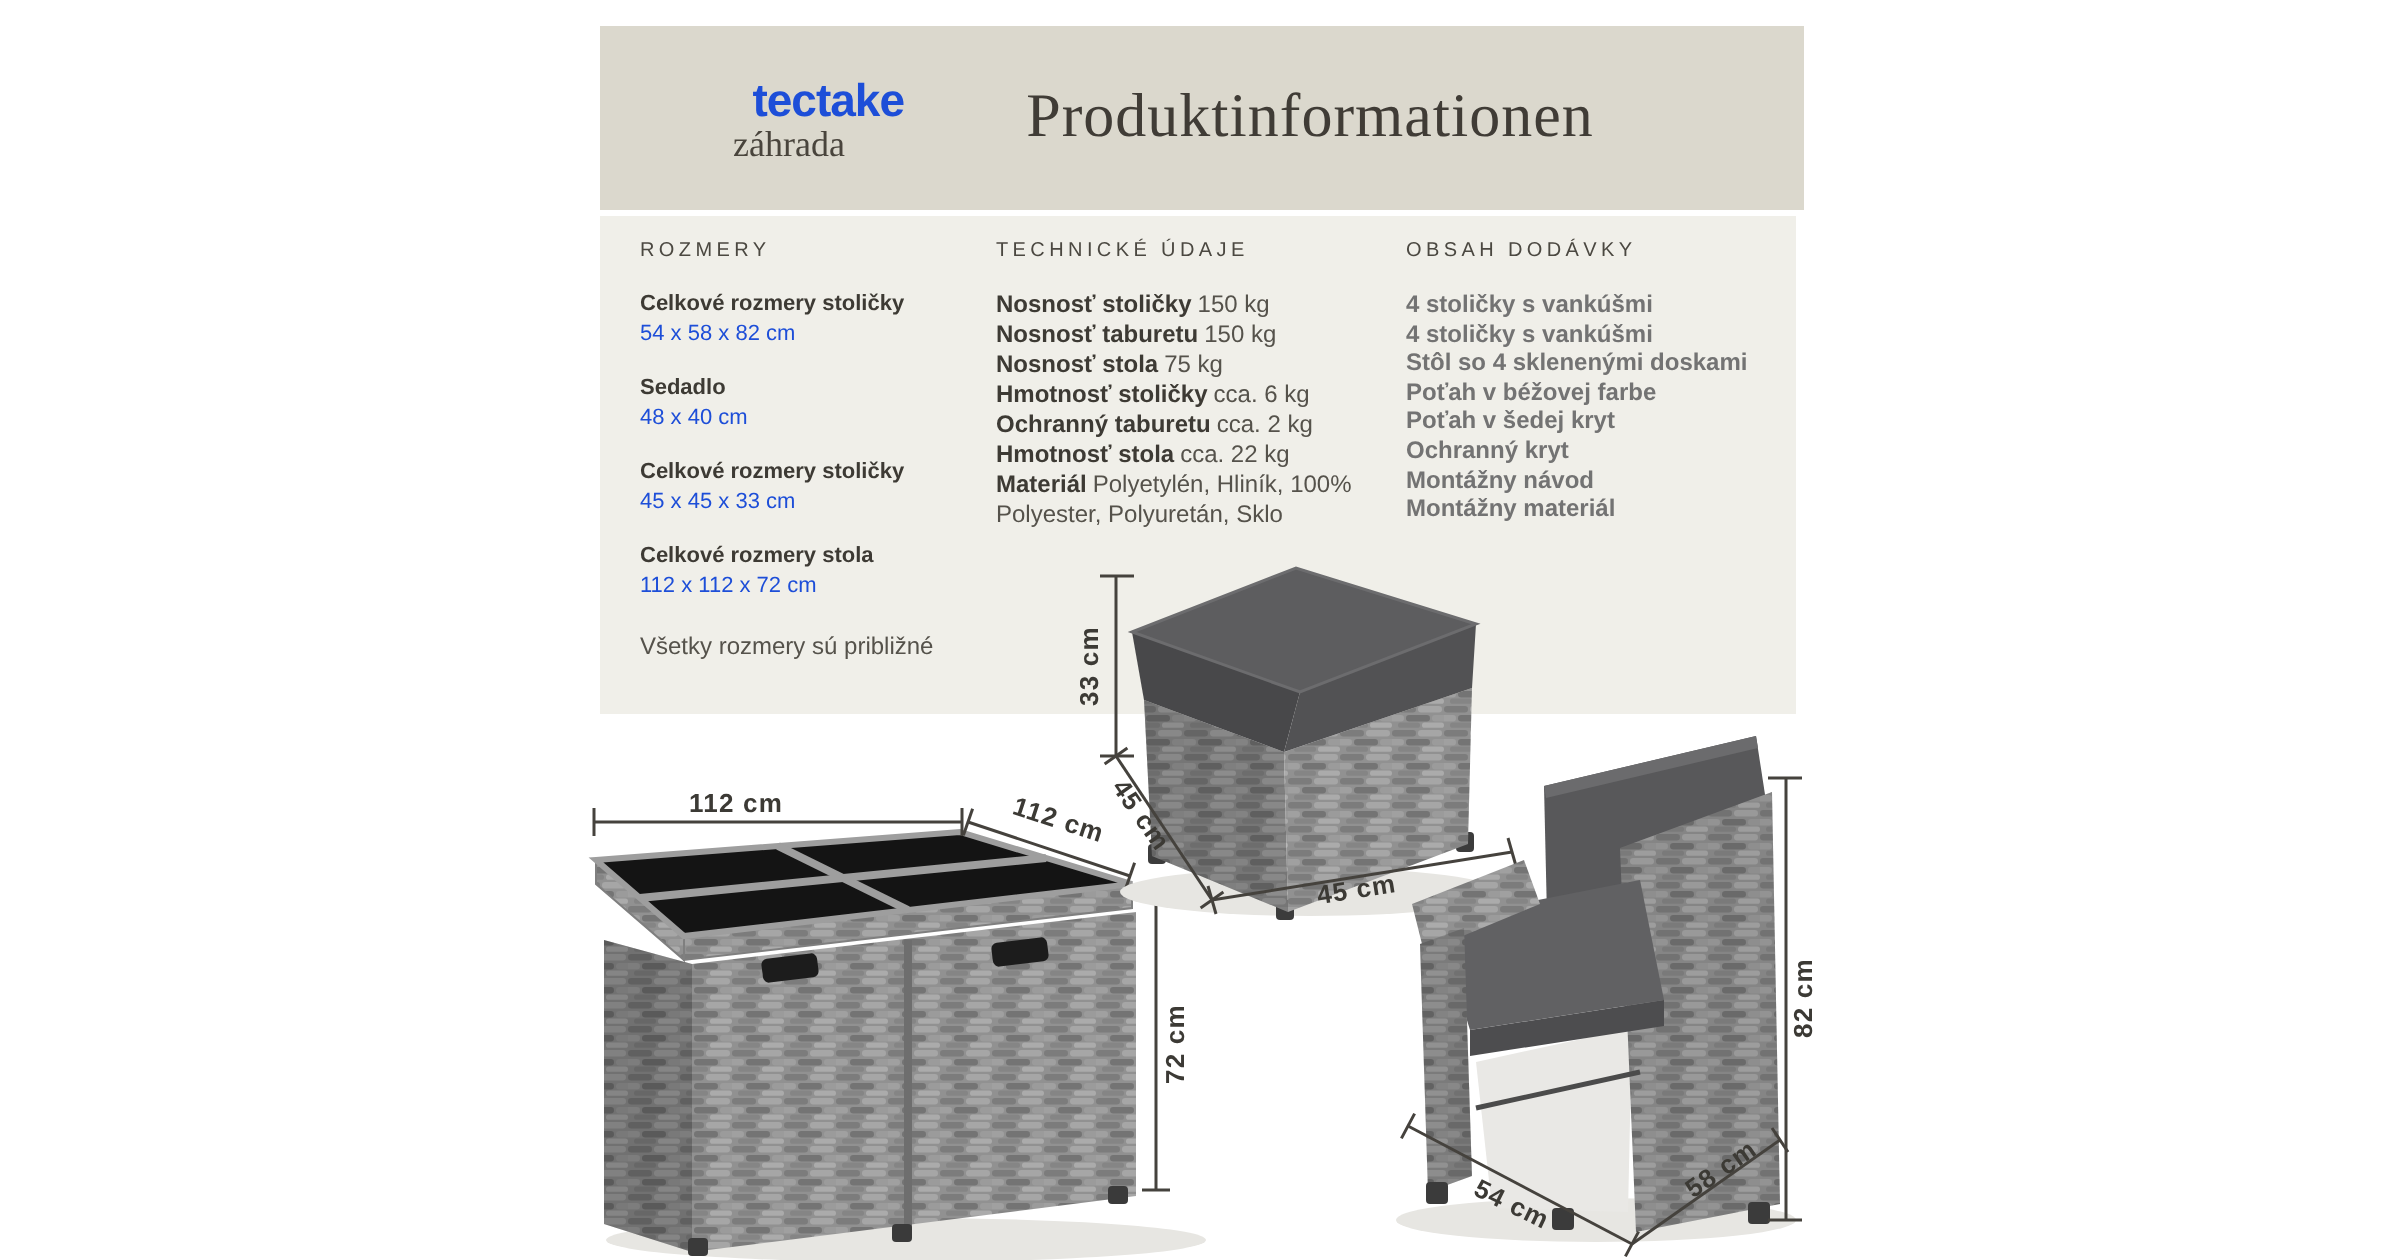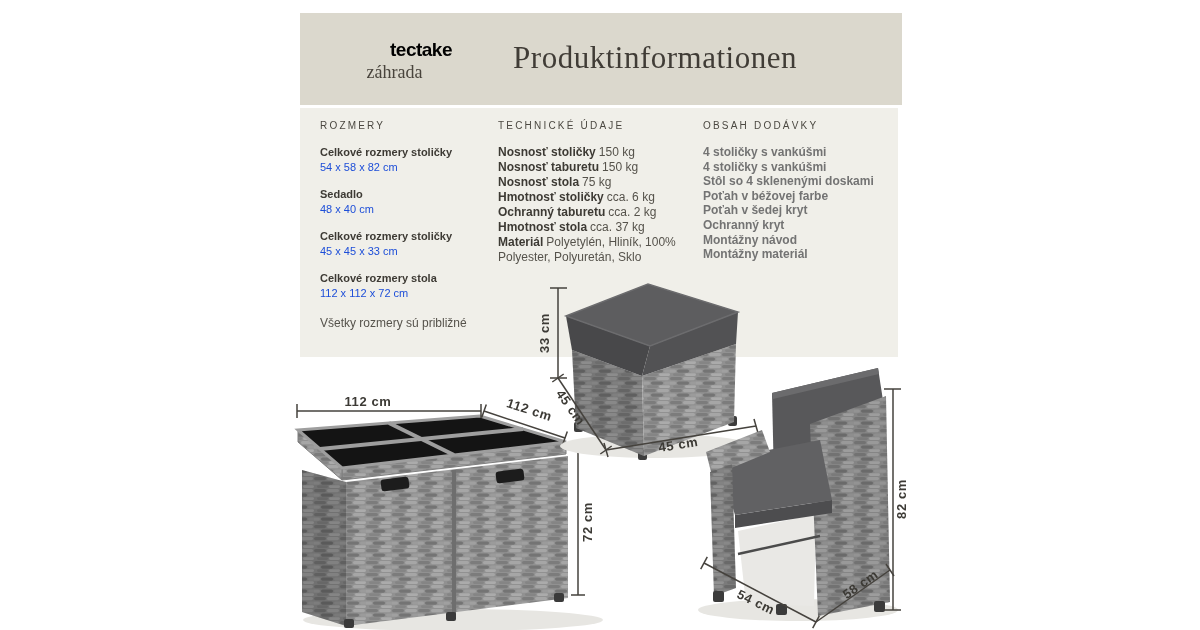--- a/index.html
+++ b/index.html
@@ -1,21 +1,21 @@
 <!DOCTYPE html>
 <html><head>
 <meta charset="utf-8">
 <style>
   html,body{margin:0;padding:0;background:#ffffff;}
   .canvas{position:relative;width:1200px;height:630px;background:#ffffff;overflow:hidden;
           font-family:"Liberation Sans",sans-serif;color:#3e3b35;}
   
   .hdr{position:absolute;left:300px;top:13px;width:602px;height:92px;background:#dbd8cd;}
   .logo{position:absolute;left:37px;top:22px;width:115px;}
-  .logo-main{font-weight:bold;font-size:19px;letter-spacing:-0.5px;color:#000000;line-height:30px;text-align:right;}
+  .logo-main{font-weight:bold;font-size:23px;letter-spacing:-0.5px;color:#1d4ed8;line-height:30px;text-align:right;}
   .logo-sub{font-family:"Liberation Serif",serif;font-size:18px;color:#49443c;text-align:center;margin-top:-3px;}
   .title{position:absolute;left:355px;top:27px;transform:translateX(-50%);margin:0;white-space:nowrap;
          font-family:"Liberation Serif",serif;font-weight:normal;font-size:31px;color:#403c36;letter-spacing:0.5px;}
   
   .panel{position:absolute;left:300px;top:108px;width:598px;height:249px;background:#f0efe9;}
   .col{position:absolute;top:12px;}
   .col h2{margin:0 0 14px 0;font-size:10px;font-weight:normal;letter-spacing:2.2px;color:#4b4841;}
   .col-rozmery{left:20px;width:172px;}
   .col-tech{left:198px;width:200px;}
   .col-obsah{left:403px;width:185px;}
@@ -70,21 +70,21 @@
       <div class="note">Všetky rozmery sú približné</div>
     </div>
 
     <div class="col col-tech">
       <h2>TECHNICKÉ ÚDAJE</h2>
       <div class="trow"><span class="lbl">Nosnosť stoličky</span><span class="val">150 kg</span></div>
       <div class="trow"><span class="lbl">Nosnosť taburetu</span><span class="val">150 kg</span></div>
       <div class="trow"><span class="lbl">Nosnosť stola</span><span class="val">75 kg</span></div>
       <div class="trow"><span class="lbl">Hmotnosť stoličky</span><span class="val">cca. 6 kg</span></div>
       <div class="trow"><span class="lbl">Ochranný taburetu</span><span class="val">cca. 2 kg</span></div>
-      <div class="trow"><span class="lbl">Hmotnosť stola</span><span class="val">cca. 37 kg</span></div>
+      <div class="trow"><span class="lbl">Hmotnosť stola</span><span class="val">cca. 22 kg</span></div>
       <div class="trow"><span class="lbl">Materiál</span><span class="val">Polyetylén, Hliník, 100% Polyester, Polyuretán, Sklo</span></div>
     </div>
 
     <div class="col col-obsah">
       <h2>OBSAH DODÁVKY</h2>
       <div class="oitem">4 stoličky s vankúšmi</div>
       <div class="oitem">4 stoličky s vankúšmi</div>
       <div class="oitem">Stôl so 4 sklenenými doskami</div>
       <div class="oitem">Poťah v béžovej farbe</div>
       <div class="oitem">Poťah v šedej kryt</div>

